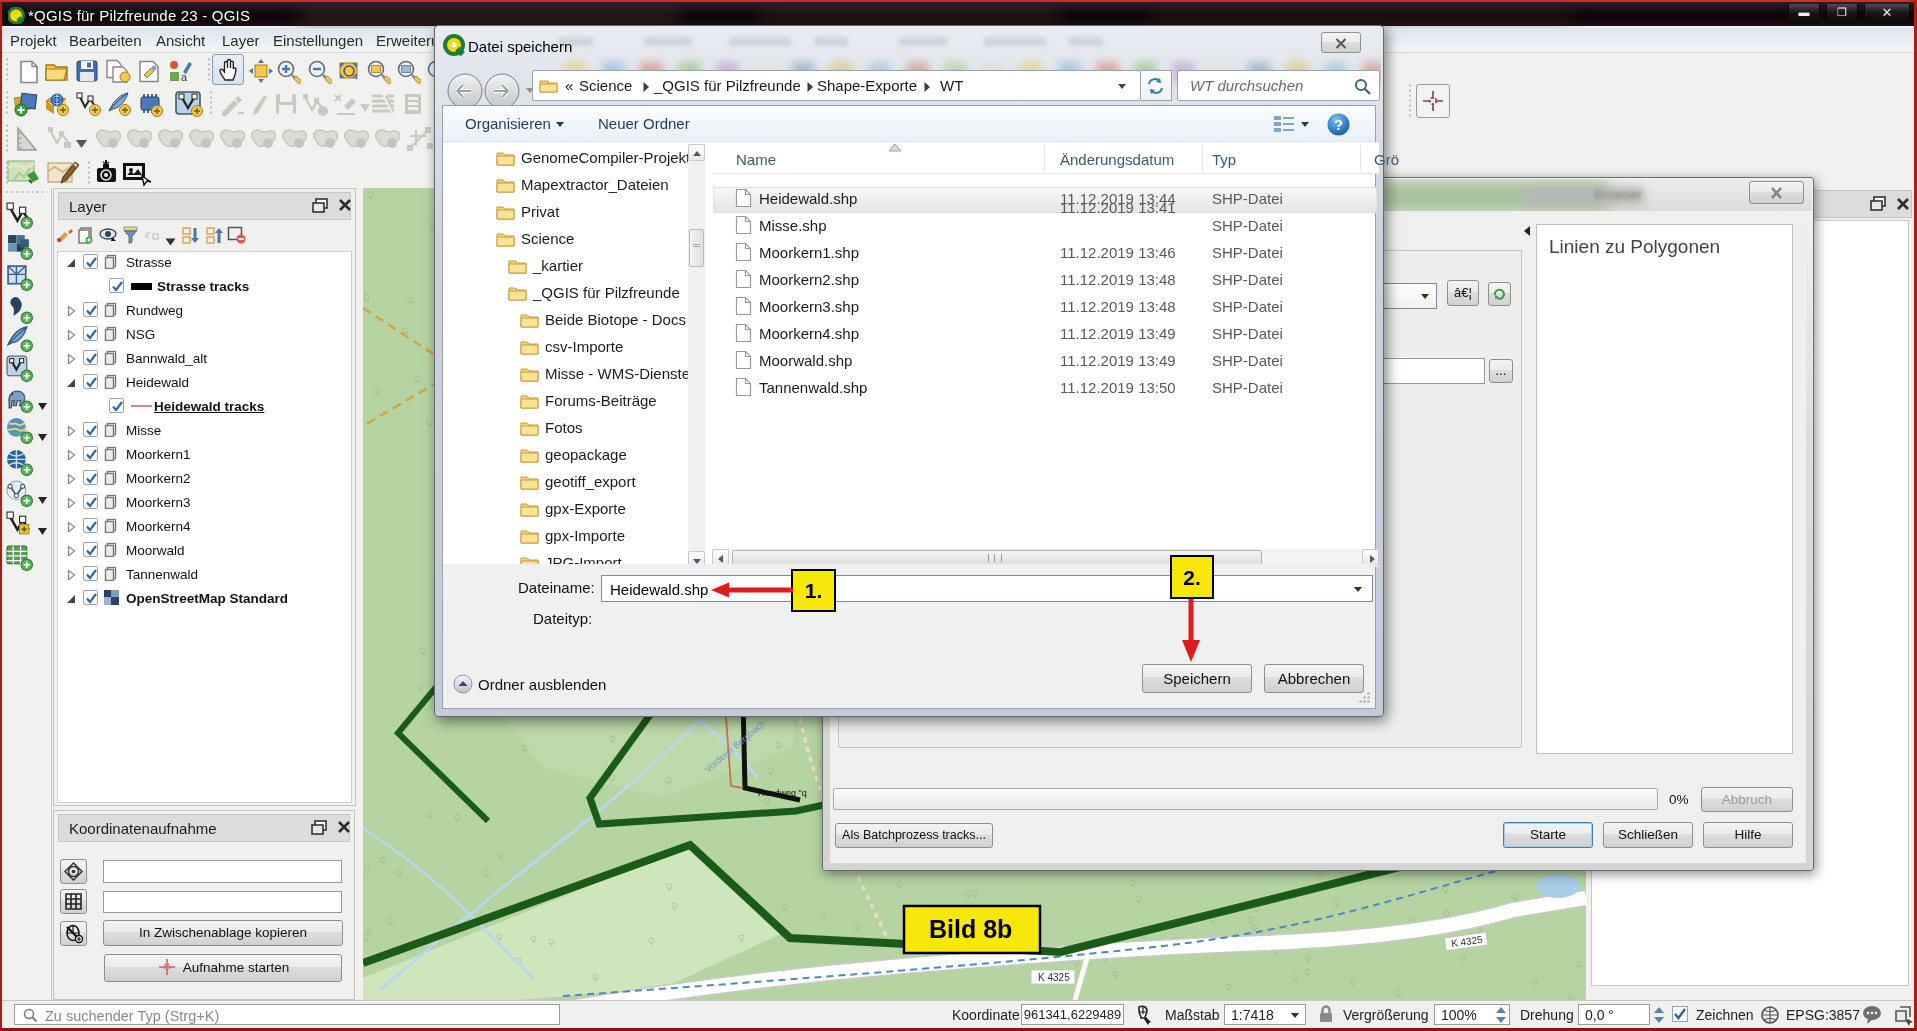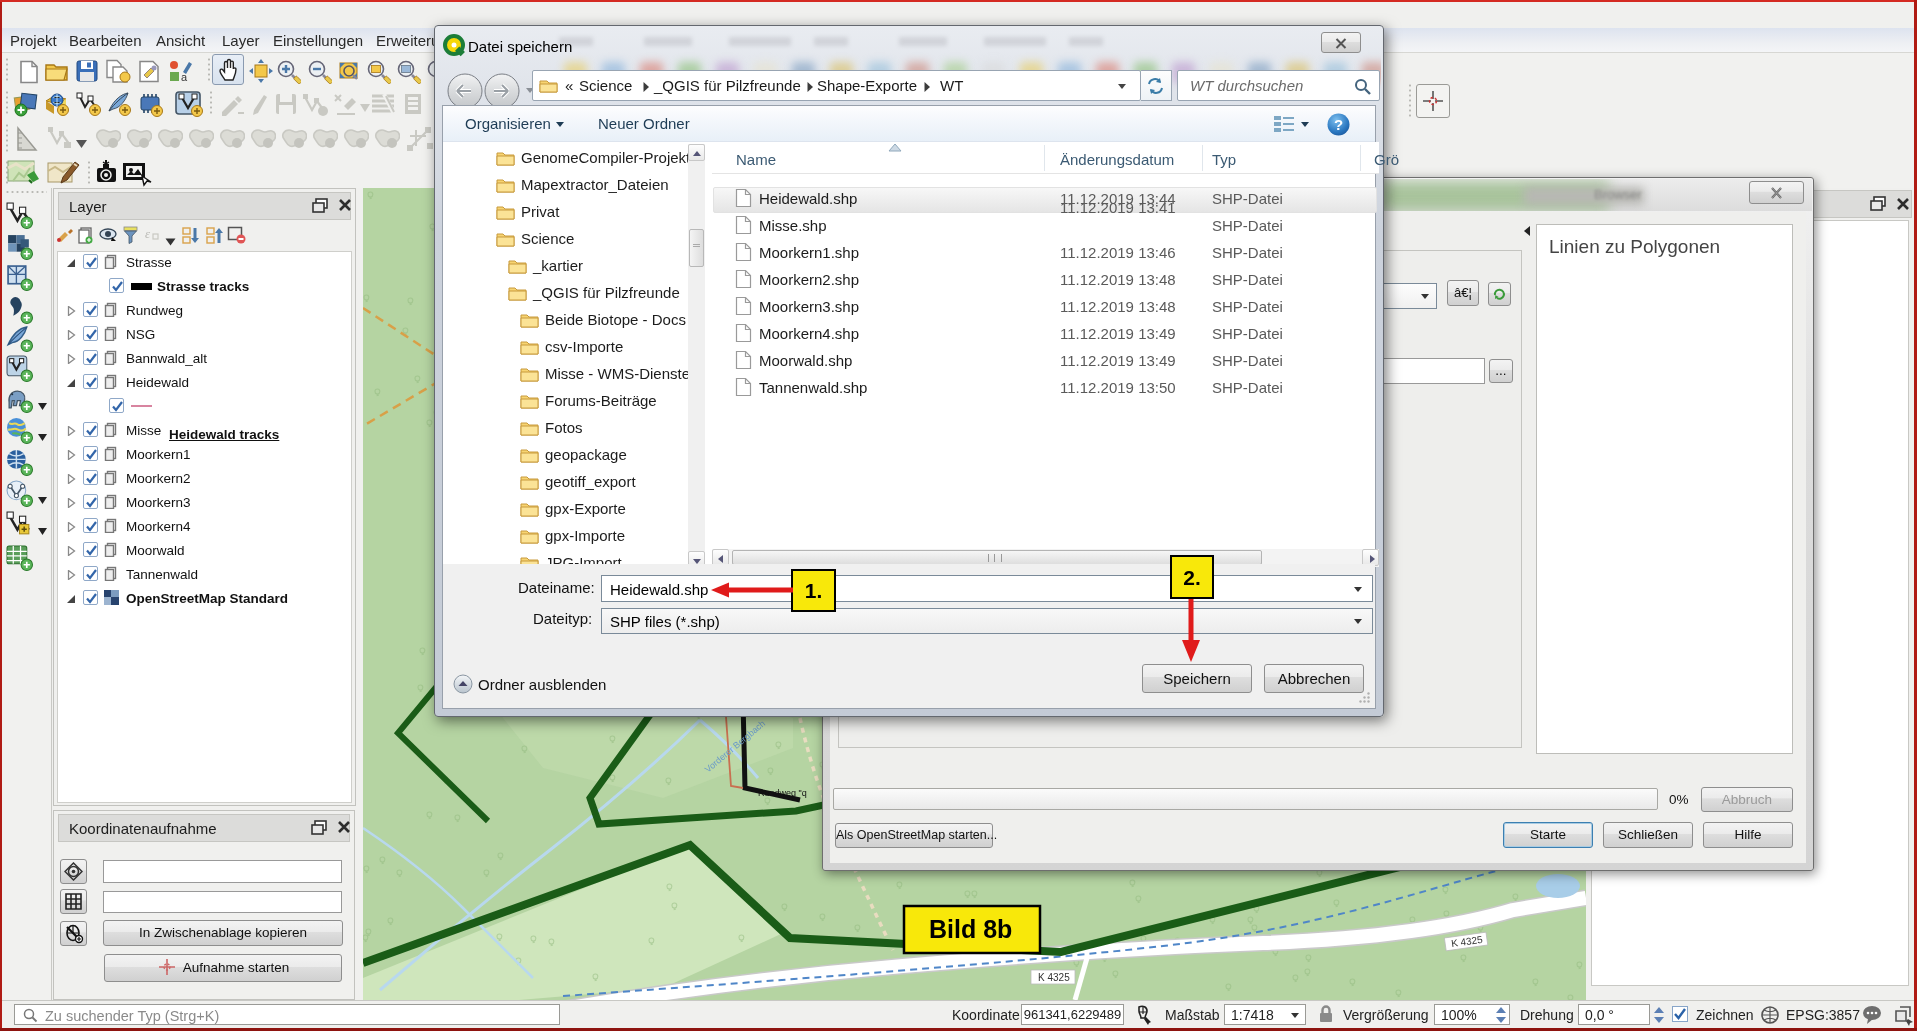--- a/index.html
+++ b/index.html
@@ -55,20 +55,34 @@
 .crumb{font-size:15px;color:#1a1a1a}
 
 #dlglin{position:absolute;left:822px;top:177px;width:992px;height:694px;border:1px solid #6e6e6e;border-radius:3px;background:linear-gradient(#f2f2f2,#dcdcdc 40%,#d4d4d4);box-shadow:2px 3px 12px rgba(0,0,0,.45)}
 #dlglin .client{position:absolute;left:7px;top:34px;right:7px;bottom:7px;background:#efefed}
 
 .ybox{position:absolute;background:#f8e80a;border:2px solid #000;text-align:center;font-weight:bold;font-size:21px;color:#000}
 </style></head>
 <body>
 <div id="app">
 
+<div id="titlebar">
+  <svg class="abs" style="left:8px;top:5px" width="17" height="17" viewBox="0 0 17 17">
+        <circle cx="8" cy="8.5" r="7.5" fill="#f7d708"></circle>
+        <circle cx="8" cy="8.5" r="7.5" fill="none" stroke="#1c7d38" stroke-width="3"></circle>
+        <rect x="10" y="10" width="6" height="5" fill="#1c7d38" transform="rotate(45 12 12)"></rect>
+      </svg>
+  <div class="abs" style="left:300px;top:4px;width:380px;height:18px;background:#4a3434;opacity:.5;filter:blur(9px)"></div>
+      <div class="abs" style="left:760px;top:6px;width:300px;height:14px;background:#553c38;opacity:.45;filter:blur(10px)"></div>
+      <div class="abs" style="left:1150px;top:4px;width:420px;height:16px;background:#4a3230;opacity:.4;filter:blur(11px)"></div>
+      <span class="ttl">*QGIS für Pilzfreunde 23 - QGIS</span>
+  <div class="winbtn" style="left:1788px;width:32px">▬</div>
+  <div class="winbtn" style="left:1826px;width:32px">❐</div>
+  <div class="winbtn" style="left:1864px;width:46px;font-size:13px">✕</div>
+</div>
 
 <div id="menubar">
   <span style="left:8px">Projekt</span>
   <span style="left:67px">Bearbeiten</span>
   <span style="left:154px">Ansicht</span>
   <span style="left:220px">Layer</span>
   <span style="left:271px">Einstellungen</span>
   <span style="left:374px">Erweiterungen</span>
 </div>
 
@@ -579,21 +593,21 @@
             </svg></div>
           <span class="ltxt" style="left:68px;">Heidewald</span>
         </div>
         <div class="lrow" style="top:143px">
           <div class="cb" style="left:51px">
             <svg width="13" height="13" viewBox="0 0 13 13">
               <path d="M2 6.5l3 3.5L11 2" fill="none" stroke="#3366aa" stroke-width="2.2"></path>
             </svg>
           </div>
           <div class="abs" style="left:73px;top:10px;width:21px;height:2px;background:#d884a0"></div>
-          <span class="ltxt" style="left:111px;font-weight:bold;text-decoration:underline;margin-top:28px;">Heidewald tracks</span>
+          <span class="ltxt" style="left:96px;font-weight:bold;text-decoration:underline;">Heidewald tracks</span>
         </div>
         <div class="lrow" style="top:167px">
           <svg class="exp" width="10" height="10">
             <path d="M2.5 0.5l6 4.5-6 4.5z" fill="none" stroke="#8a8a8a" stroke-width="1.3"></path>
           </svg>
           <div class="cb" style="left:25px">
             <svg width="13" height="13" viewBox="0 0 13 13">
               <path d="M2 6.5l3 3.5L11 2" fill="none" stroke="#3366aa" stroke-width="2.2"></path>
             </svg>
           </div>
@@ -1154,21 +1168,21 @@
     <div class="btn" style="left:659px;top:147px;width:24px;height:24px;line-height:21px">...</div>
 
     <div class="abs" style="left:706px;top:12px;width:257px;height:530px;background:#fff;border:1px solid #bdbdb9"></div>
     <div class="abs" style="left:694px;top:14px;width:0;height:0;border-top:5px solid transparent;border-bottom:5px solid transparent;border-right:6px solid #222"></div>
     <div class="abs" style="left:719px;top:24px;font-size:19px;font-weight:normal;color:#444">Linien zu Polygonen</div>
 
     <div class="abs" style="left:3px;top:576px;width:825px;height:22px;border:1px solid #a8a8a4;background:linear-gradient(#fbfbfb,#e9e9e9);border-radius:2px"></div>
     <div class="abs" style="left:839px;top:580px;font-size:13.5px;color:#111">0%</div>
     <div class="btn" style="left:871px;top:575px;width:92px;height:25px;line-height:23px;color:#9a9a9a">Abbruch</div>
 
-    <div class="btn" style="left:5px;top:611px;width:158px;height:25px;line-height:23px;font-size:12.5px;white-space:nowrap">Als OpenStreetMap starten...</div>
+    <div class="btn" style="left:5px;top:611px;width:158px;height:25px;line-height:23px;font-size:12.5px;white-space:nowrap">Als Batchprozess tracks...</div>
     <div class="btn" style="left:673px;top:610px;width:90px;height:26px;line-height:24px;border:1px solid #3c7fb1;box-shadow:0 0 0 1px #a8cbe2 inset">Starte</div>
     <div class="btn" style="left:773px;top:610px;width:90px;height:26px;line-height:24px">Schließen</div>
     <div class="btn" style="left:873px;top:610px;width:90px;height:26px;line-height:24px">Hilfe</div>
   </div>
 </div>
 
 <div id="dlgsave">
 
   <div id="ghosts" class="abs" style="left:4px;top:3px;width:942px;height:74px;overflow:hidden">
         <div class="abs" style="left:120px;top:8px;width:34px;height:9px;background:#9a9aa2;opacity:.28;filter:blur(2px)"></div>
@@ -1472,24 +1486,20 @@
             </div>
       </div>
     </div>
     <div id="savebottom">
       <span class="abs" style="left:75px;top:15px;font-size:15px;color:#111">Dateiname:</span>
       <div class="combo" style="left:158px;top:11px;width:772px;height:27px">
             <span class="abs" style="left:8px;top:5px;font-size:15px">Heidewald.shp</span>
             <div class="carr" style="right:10px;top:11px"></div>
           </div>
       <span class="abs" style="left:90px;top:46px;font-size:15px;color:#111">Dateityp:</span>
-      <div class="combo" style="left:158px;top:44px;width:772px;height:26px;background:linear-gradient(#f8f8f8,#ededed)">
-            <span class="abs" style="left:8px;top:4px;font-size:15px">SHP files (*.shp)</span>
-            <div class="carr" style="right:10px;top:10px"></div>
-          </div>
       <svg class="abs" style="left:10px;top:110px" width="20" height="20" viewBox="0 0 20 20">
             <circle cx="10" cy="10" r="9" fill="url(#oa)"></circle>
             <defs>
               <linearGradient id="oa" x1="0" y1="0" x2="0" y2="1">
                 <stop offset="0" stop-color="#f4f6f8"></stop>
                 <stop offset="1" stop-color="#b9c4ce"></stop>
               </linearGradient>
             </defs>
             <circle cx="10" cy="10" r="9" fill="none" stroke="#8a96a2"></circle>
             <path d="M5.5 12l4.5-5 4.5 5z" fill="#446"></path>

